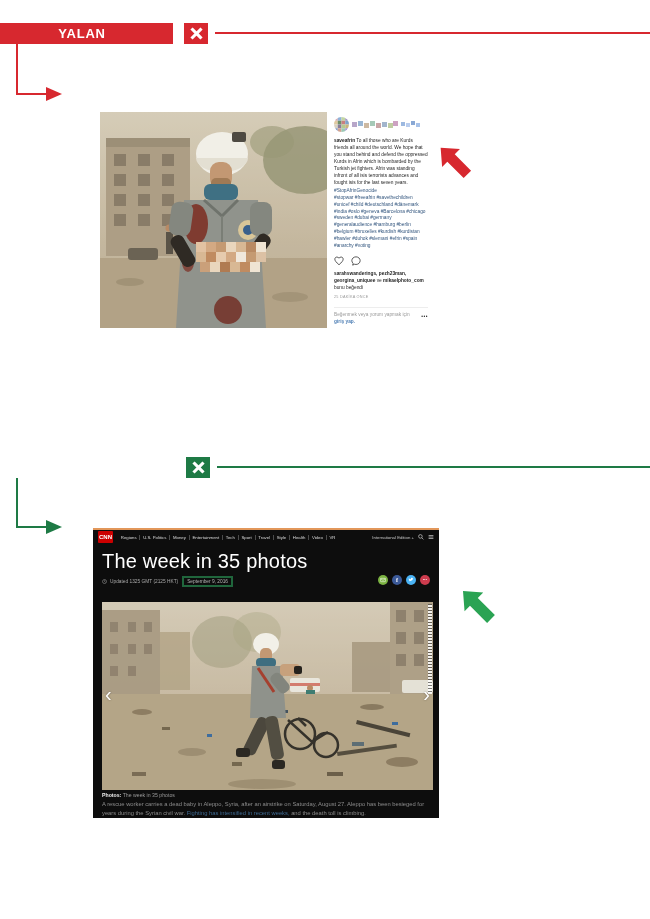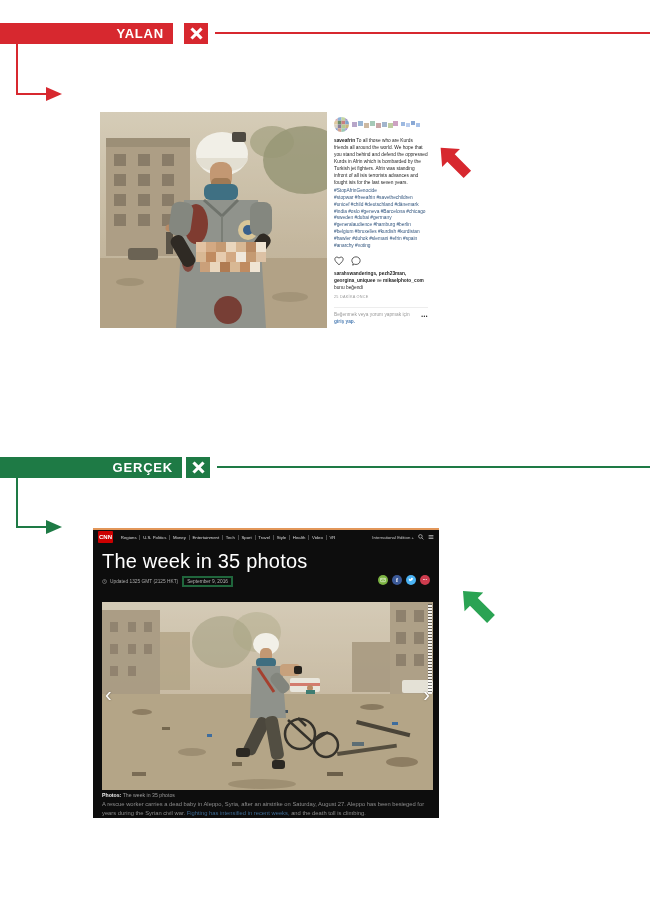--- a/index.html
+++ b/index.html
@@ -5,21 +5,21 @@
   * { margin:0; padding:0; box-sizing:border-box; }
   html,body { background:#fff; }
   .page {
     position:relative; width:650px; height:919px; margin:0 auto;
     background:#fff; overflow:hidden;
     font-family:"Liberation Sans","DejaVu Sans",sans-serif;
   }
 
   
   .banner { position:absolute; height:21px; display:flex; align-items:center;
-            justify-content:flex-end; padding-right:9px; }
+            justify-content:center; padding-right:9px; }
   .banner .banner-label { color:#fff; font-weight:bold; font-size:13px; letter-spacing:.8px; }
   .banner-red   { left:0; top:23px;  width:173px; background:#d7282f; }
   .banner-green { left:0; top:457px; width:182px; background:#1e7a45; }
   .xbox { position:absolute; width:24px; height:21px; display:flex; align-items:center; justify-content:center; }
   .xbox-red   { left:184px; top:23px;  background:#d7282f; }
   .xbox-green { left:186px; top:457px; background:#1e7a45; }
   .xbox svg { width:13px; height:13px; }
   .hline { position:absolute; height:2px; }
   .hline-red   { left:215px; top:32px;  width:435px; background:#d7282f; }
   .hline-green { left:217px; top:466px; width:433px; background:#1e7a45; }
@@ -280,23 +280,20 @@
       </div>
       <div class="ig-time">25 DAKİKA ÖNCE</div>
       <div class="ig-divider"></div>
       <div class="ig-login">
         <span>Beğenmek veya yorum yapmak için </span><span class="ig-login-link">giriş yap.</span>
       </div>
       <div class="ig-more">•••</div>
     </div>
   </div>
 
-  <div class="banner banner-green">
-    <span class="banner-label">GERÇEK</span>
-  </div>
   <div class="xbox xbox-green">
     <svg viewBox="0 0 10 10">
       <path d="M2 2 L8 8 M8 2 L2 8" stroke="#fff" stroke-width="2.4" stroke-linecap="square" fill="none"></path>
     </svg>
   </div>
   <div class="hline hline-green"></div>
   <div class="elbow-v elbow-green-v"></div>
   <div class="elbow-h elbow-green-h"></div>
   <div class="arrowhead arrowhead-green"></div>
   <svg class="big-arrow big-arrow-green" viewBox="0 0 40 40">

